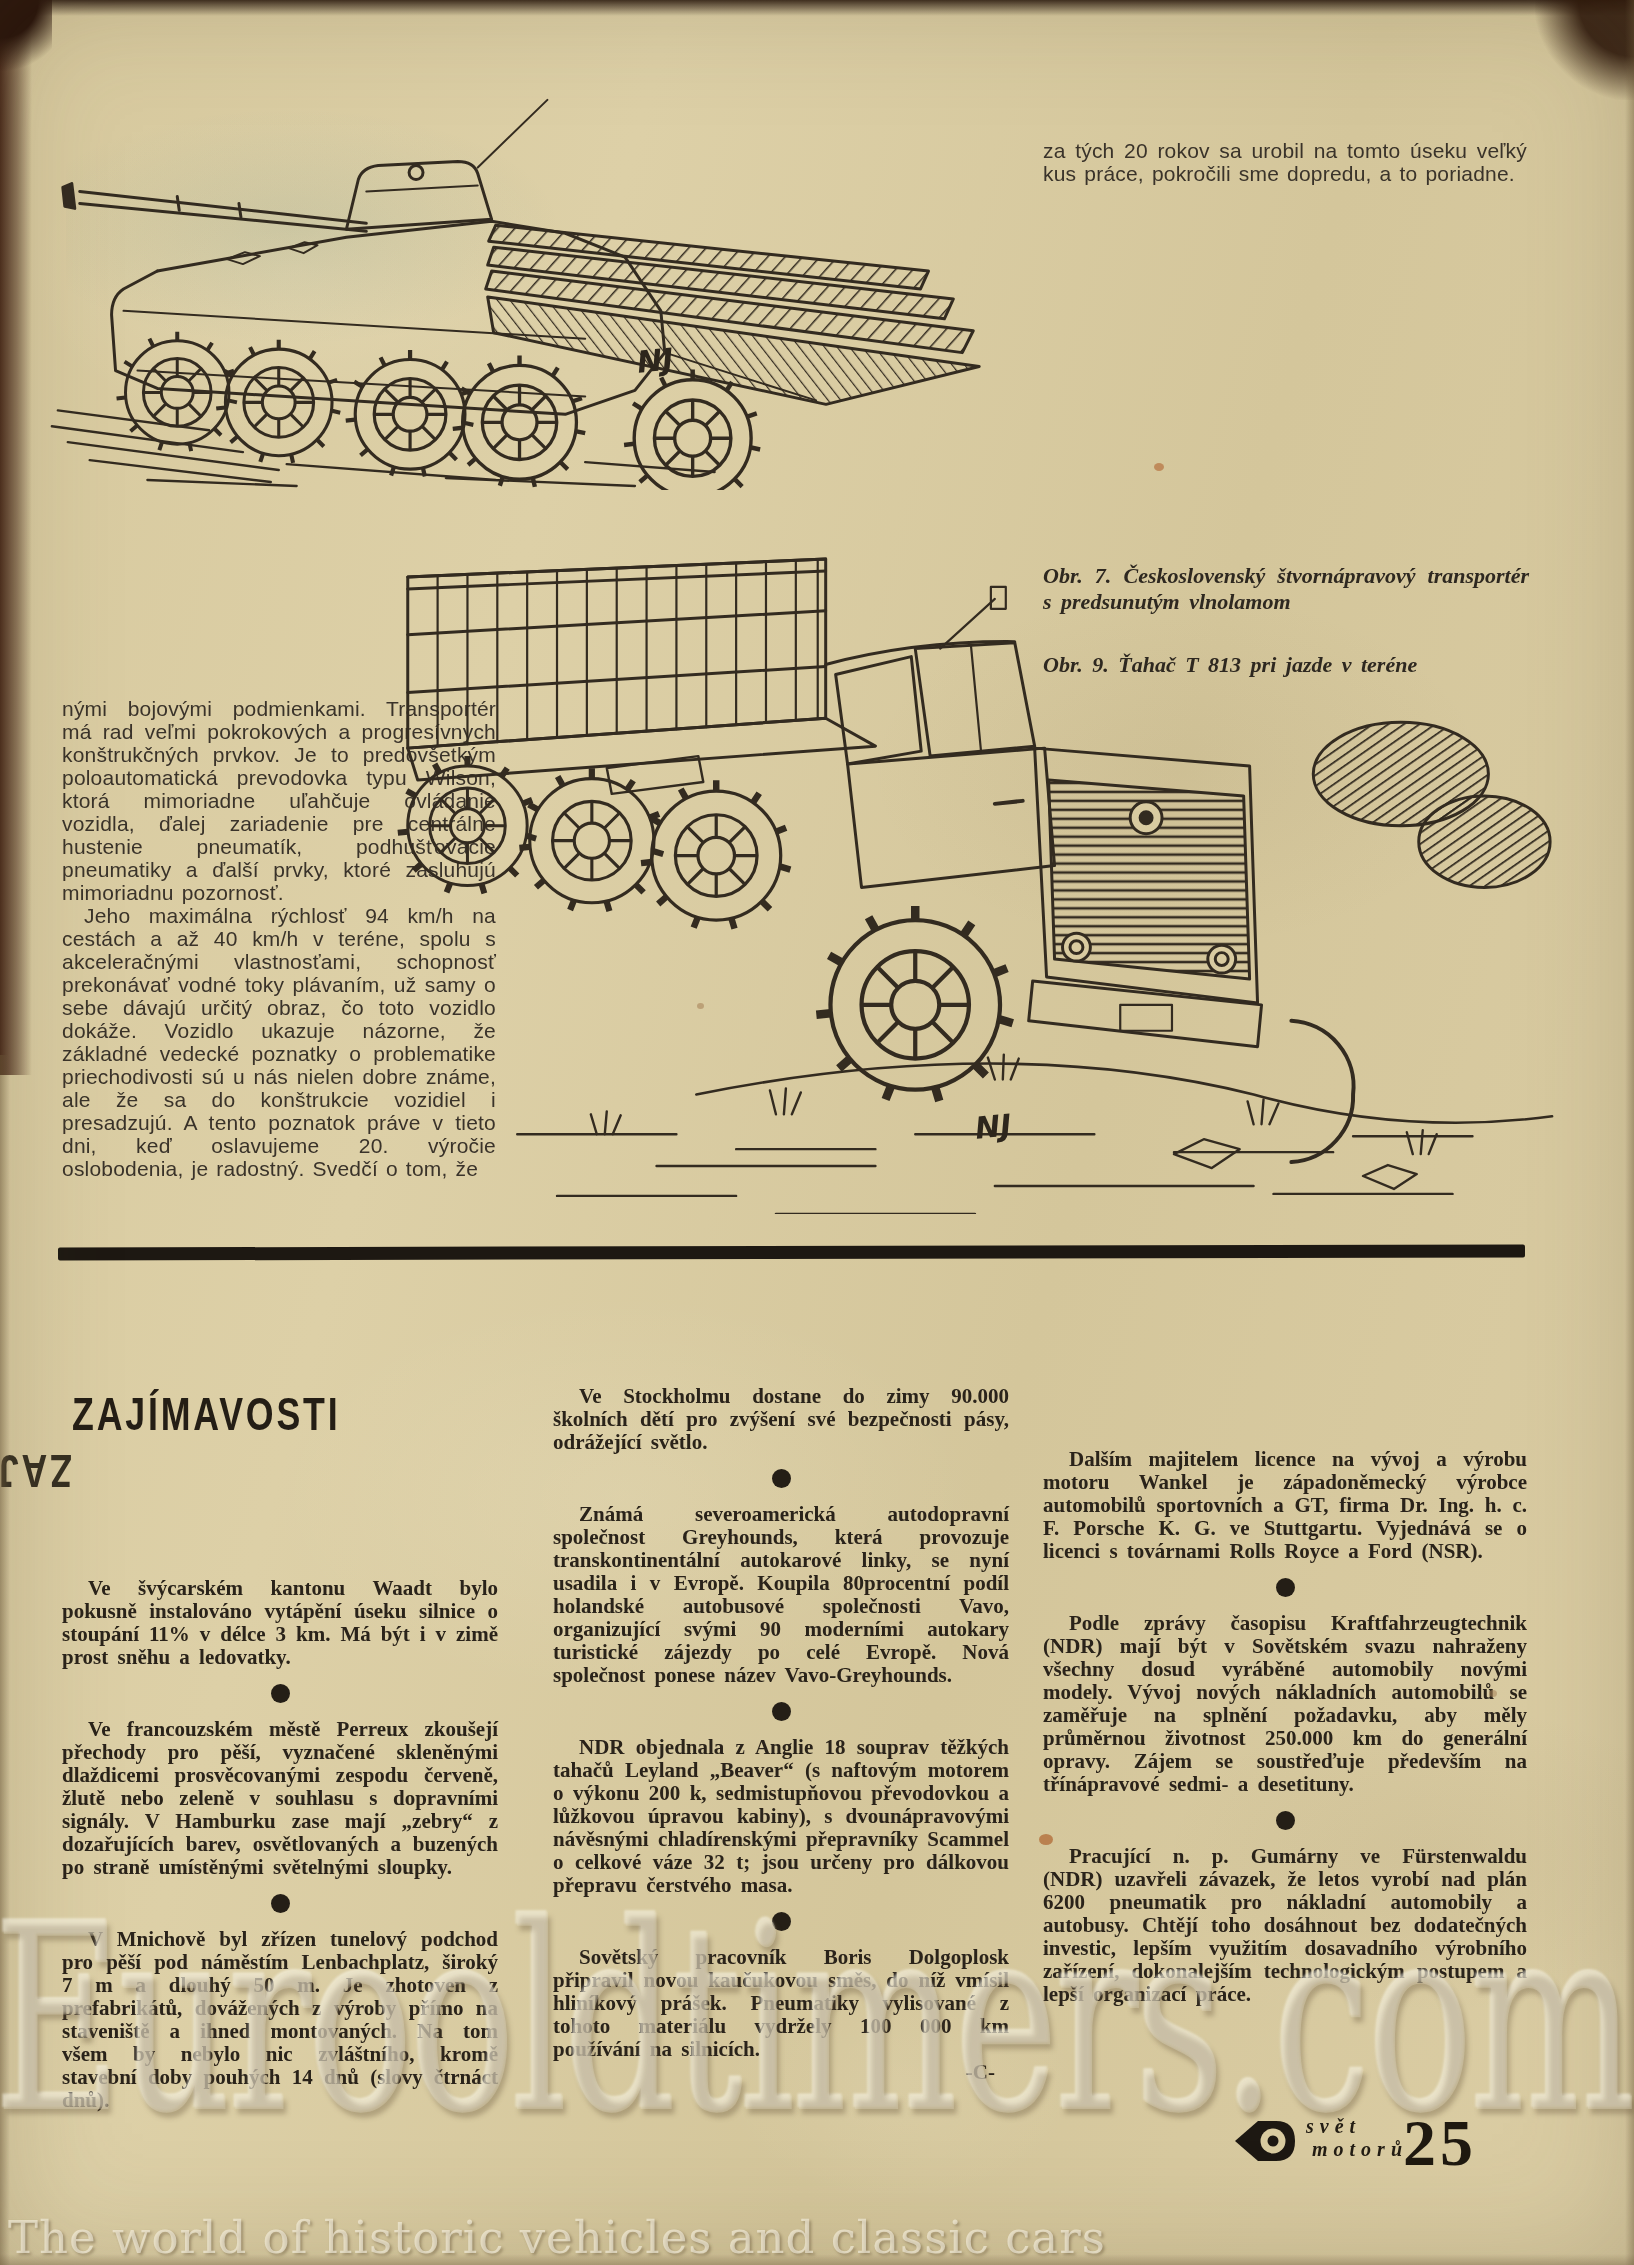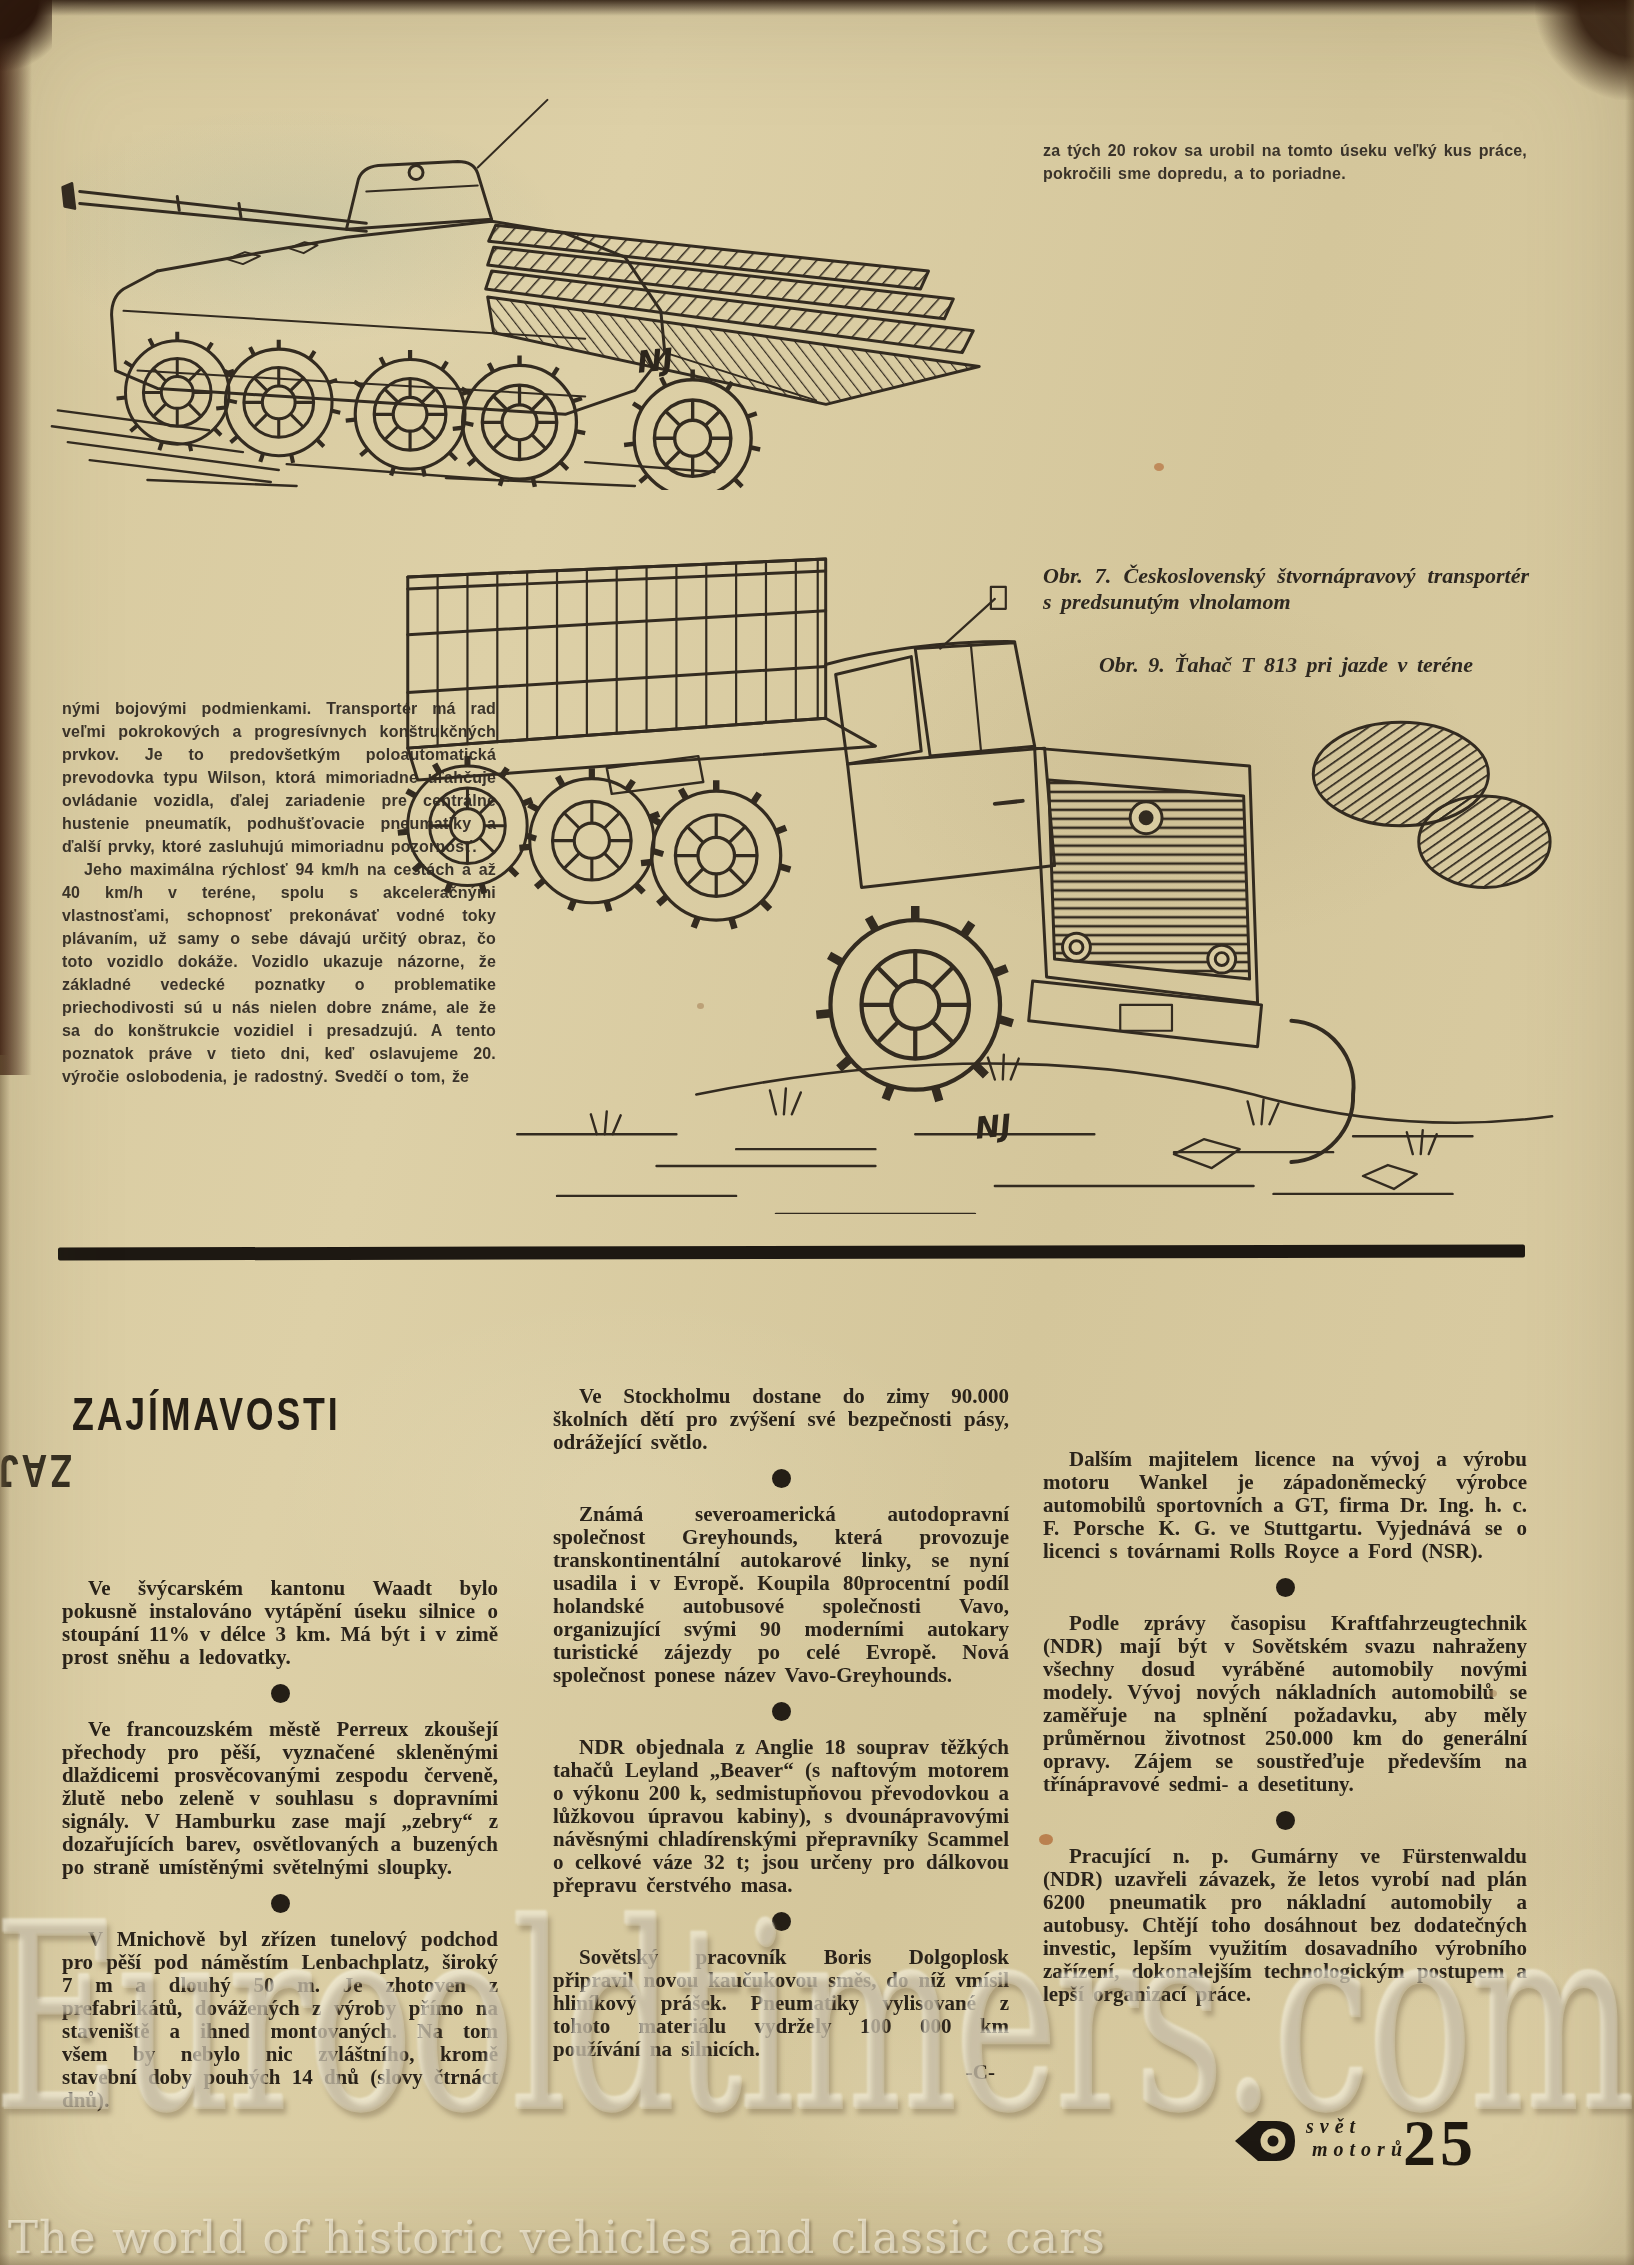--- a/index.html
+++ b/index.html
@@ -25,21 +25,21 @@
   .corner-tl{position:absolute;left:0;top:0;width:52px;height:80px;background:radial-gradient(circle at 0 0,#230e07 0%,#230e07 40%,transparent 75%);}
   .corner-tr{position:absolute;right:0;top:0;width:100px;height:100px;background:radial-gradient(circle at 100% 0,#271106 0%,#271106 40%,transparent 72%);opacity:.9;}
   .edge-right{position:absolute;right:0;top:0;width:10px;height:2266px;background:linear-gradient(270deg,rgba(110,90,60,.45),transparent);}
   .edge-bottom{position:absolute;left:0;bottom:0;width:1635px;height:12px;background:linear-gradient(0deg,rgba(110,90,60,.4),transparent);}
   .edge-left-lower{position:absolute;left:0;top:1055px;width:10px;height:1211px;background:linear-gradient(90deg,rgba(110,90,60,.5),transparent);}
   .ghost-print{position:absolute;left:66px;top:107px;width:498px;height:239px;
     background:radial-gradient(ellipse at 45% 50%,rgba(70,112,100,.12),transparent 70%);}
   .speck{position:absolute;border-radius:50%;}
 
   
-  .sans-col{position:absolute;text-align:justify;font-weight:700;font-size:16px;line-height:23px;color:#3a332a;letter-spacing:0.2px;word-spacing:2px;}
+  .sans-col{position:absolute;text-align:justify;font-weight:400;font-size:21px;line-height:23px;color:#3a332a;letter-spacing:0.2px;word-spacing:2px;}
   .sans-col p{margin:0;}
   .sans-col p.indent{text-indent:22px;}
 
   .caption{position:absolute;font-family:"Liberation Serif",serif;font-style:italic;font-weight:700;
     font-size:22px;line-height:26px;color:#2e2820;text-align:justify;word-spacing:4px;}
 
   .nj{position:absolute;font-family:"DejaVu Sans",sans-serif;font-weight:700;font-style:italic;
     font-size:30px;color:#2d261c;transform:rotate(-6deg);}
 
   .divider{position:absolute;left:58px;top:1246px;width:1467px;height:13px;background:#1d1812;transform:rotate(-.12deg);border-radius:2px;}
@@ -134,21 +134,21 @@
     <use href="#wh" transform="translate(494,352) scale(1.1)"></use>
     <use href="#wh" transform="translate(668,368) scale(1.13)"></use>
   </svg>
   <div class="nj" style="left:637px;top:343px;">NJ</div>
 
   <div class="sans-col" style="left:1043px;top:139px;width:484px;">
     <p>za tých 20 rokov sa urobil na tomto úseku veľký kus práce, pokročili sme dopredu, a to poriadne.</p>
   </div>
 
   <div class="caption" style="left:1043px;top:563px;width:486px;">Obr. 7. Československý štvornápravový transportér s predsunutým vlnolamom</div>
-  <div class="caption" style="left:1043px;top:652px;width:486px;text-align:center;font-style:italic;">Obr. 9. Ťahač T 813 pri jazde v teréne</div>
+  <div class="caption" style="left:1043px;top:652px;width:486px;text-align:left;font-style:italic;">Obr. 9. Ťahač T 813 pri jazde v teréne</div>
 
   <div class="sans-col" style="left:62px;top:697px;width:434px;">
     <p>nými bojovými podmienkami. Transportér má rad veľmi pokrokových a progresívnych konštrukčných prvkov. Je to predovšetkým poloautomatická prevodovka typu Wilson, ktorá mimoriadne uľahčuje ovládanie vozidla, ďalej zariadenie pre centrálne hustenie pneumatík, podhušťovacie pneumatiky a ďalší prvky, ktoré zasluhujú mimoriadnu pozornosť.</p>
     <p class="indent">Jeho maximálna rýchlosť 94 km/h na cestách a až 40 km/h v teréne, spolu s akceleračnými vlastnosťami, schopnosť prekonávať vodné toky plávaním, už samy o sebe dávajú určitý obraz, čo toto vozidlo dokáže. Vozidlo ukazuje názorne, že základné vedecké poznatky o problematike priechodivosti sú u nás nielen dobre známe, ale že sa do konštrukcie vozidiel i presadzujú. A tento poznatok práve v tieto dni, keď oslavujeme 20. výročie oslobodenia, je radostný. Svedčí o tom, že</p>
   </div>
 
   <svg style="position:absolute;left:358px;top:537px;" width="1214" height="677" viewBox="0 0 1220 680">
     <defs>
       <pattern id="grille" width="9" height="9" patternUnits="userSpaceOnUse">
         <line x1="0" y1="4" x2="9" y2="4" stroke="#332b20" stroke-width="2.6"></line>

